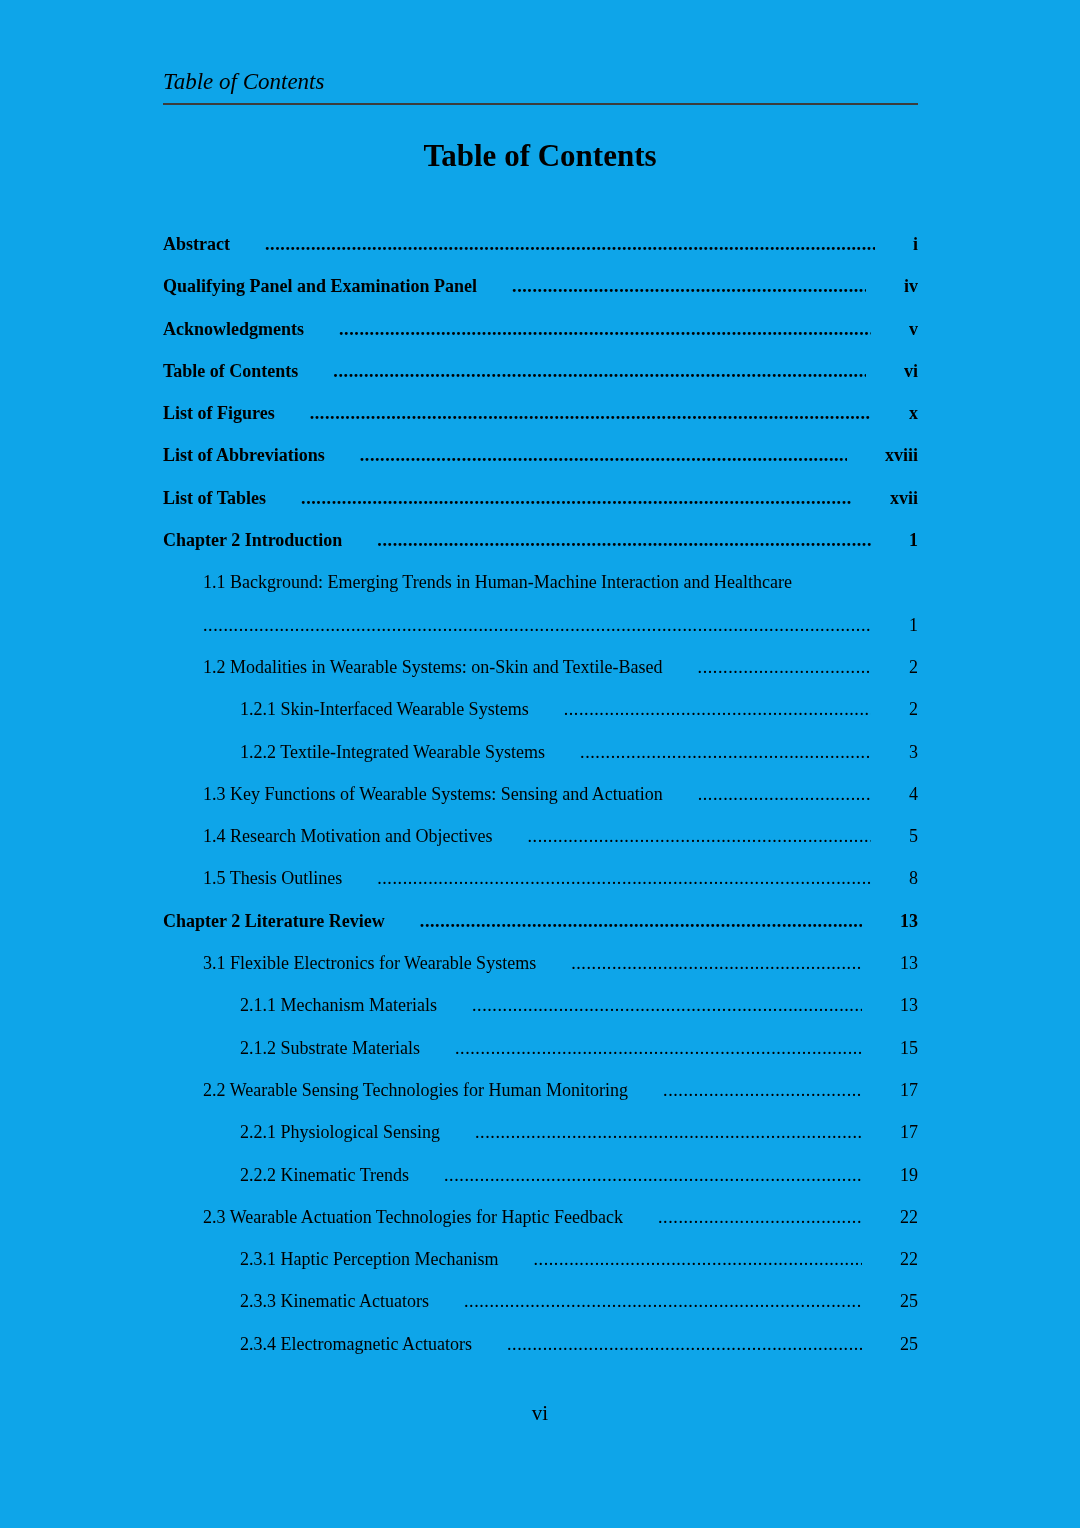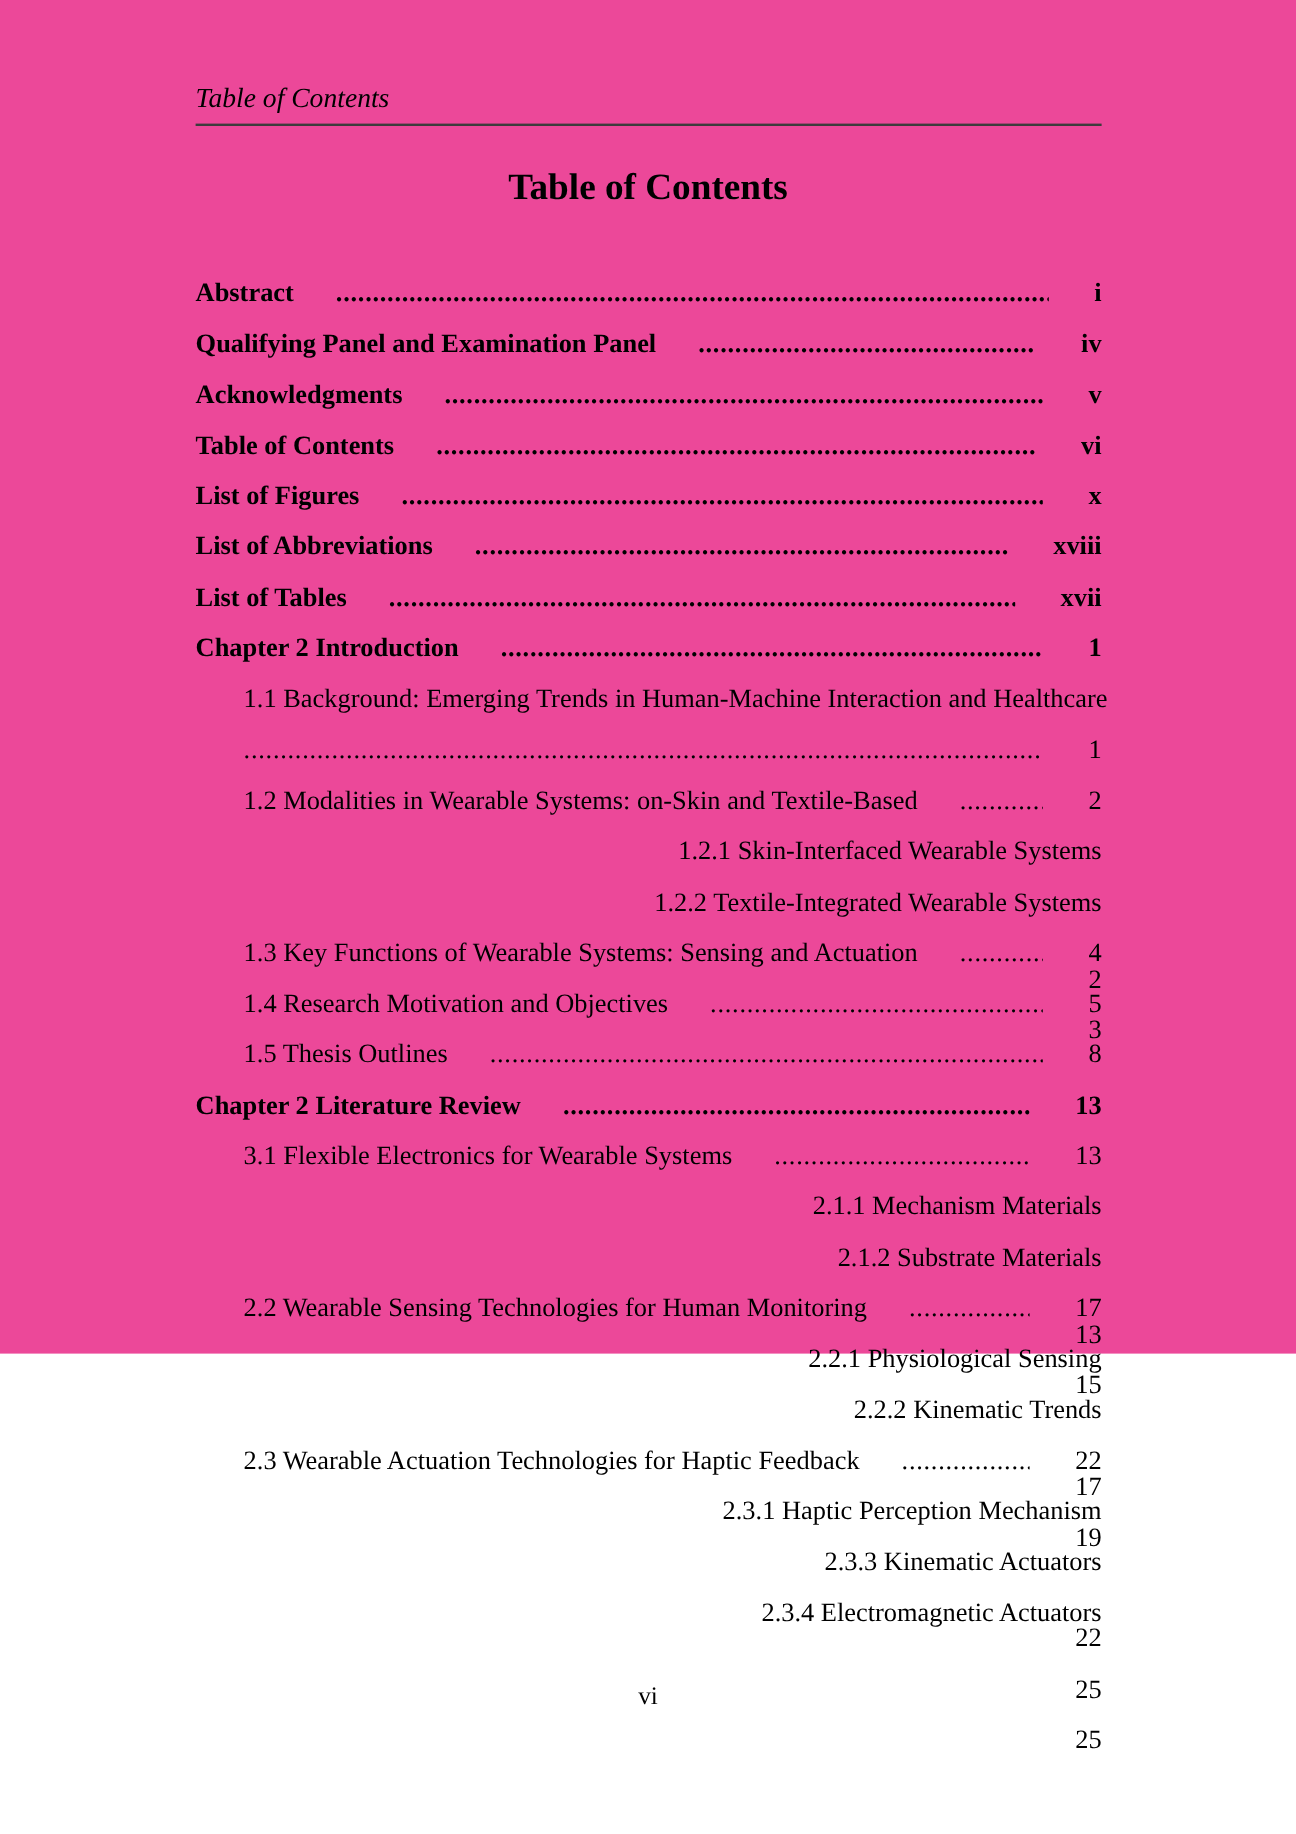--- a/index.html
+++ b/index.html
@@ -6,22 +6,22 @@
   html, body { background: #ffffff; }
   body {
     width: 1080px; height: 1528px;
     font-family: "Liberation Serif", "DejaVu Serif", serif;
     color: #000000;
     position: relative;
     overflow: hidden;
   }
   .page {
     position: relative;
-    width: 1080px; height: 1128px;
-    background: #ec4899;
+    width: 1080px; height: 1528px;
+    background: #0ea5e9;
   }
   .running-header {
     position: absolute;
     left: 163px; top: 68px;
     width: 755px;
     font-style: italic;
     font-size: 23px;
     line-height: 28px;
     padding-bottom: 7px;
     border-bottom: 2px solid #3c3c3c;
@@ -35,29 +35,29 @@
     font-size: 31px;
     line-height: 34px;
   }
   .toc-list {
     position: absolute;
     left: 163px; top: 223px;
     width: 755px;
   }
   .toc-row {
     display: flex;
-    align-items: flex-end;
+    align-items: flex-start;
     height: 42.3px;
     line-height: 42.3px;
-    font-size: 22px;
+    font-size: 18px;
     white-space: nowrap;
     gap: 32px;
   }
   .toc-row.lvl2 { padding-left: 40px; }
-  .toc-row.lvl3 { padding-left: 77px; flex-direction: column; }
+  .toc-row.lvl3 { padding-left: 77px; }
   .toc-row.bold { font-weight: 700; }
   .toc-label { flex: 0 0 auto; }
   .toc-dots {
     flex: 1 1 auto;
     min-width: 0;
     overflow: hidden;
     padding-left: 3px;
   }
   .toc-row.cont .toc-dots { padding-left: 0; }
   .toc-dots::after {

